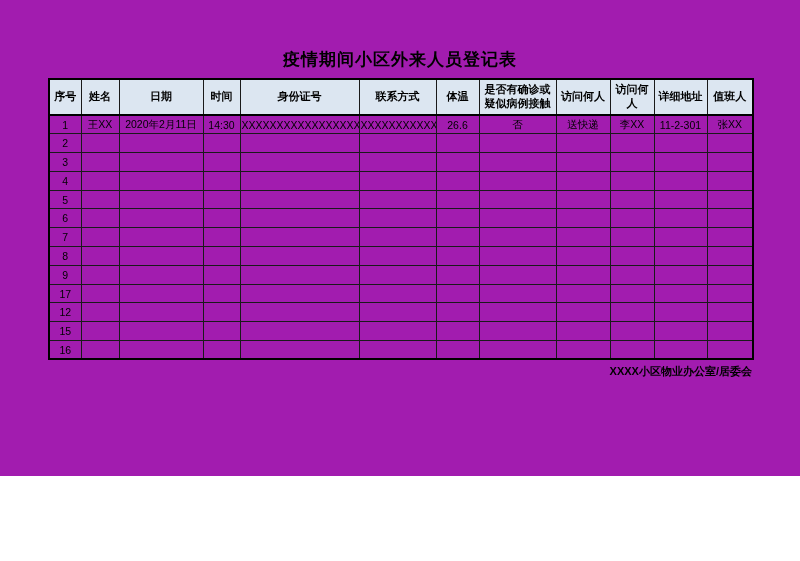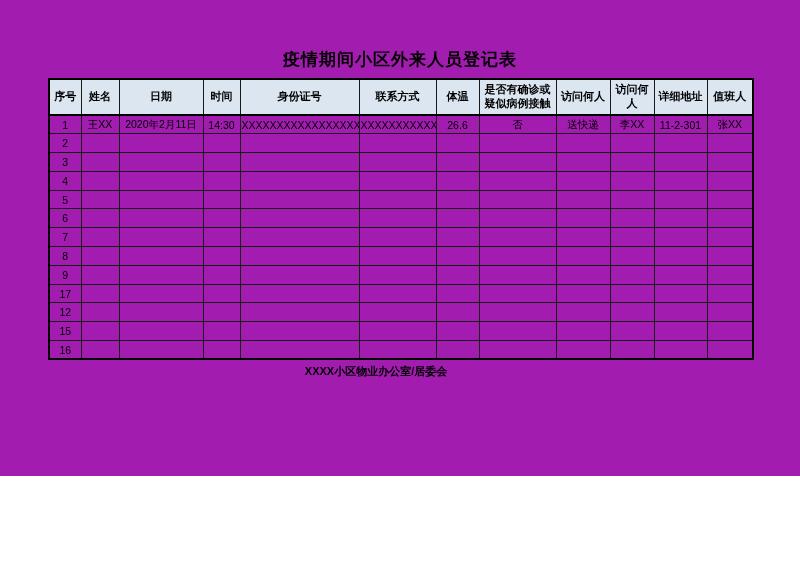--- a/index.html
+++ b/index.html
@@ -49,21 +49,21 @@
     white-space: pre-line;
     border-bottom: 2px solid #000;
   }
   table.reg-table tbody td {
     font-size: 10.5px;
     height: 18.8px;
     white-space: nowrap;
   }
   .doc-footer {
     margin: 4px 48px 0 0;
-    text-align: center;
+    text-align: right;
     font-size: 11px;
     font-weight: bold;
     color: #000;
   }
 </style>
 </head>
 <body>
 
 <div class="page">
 

